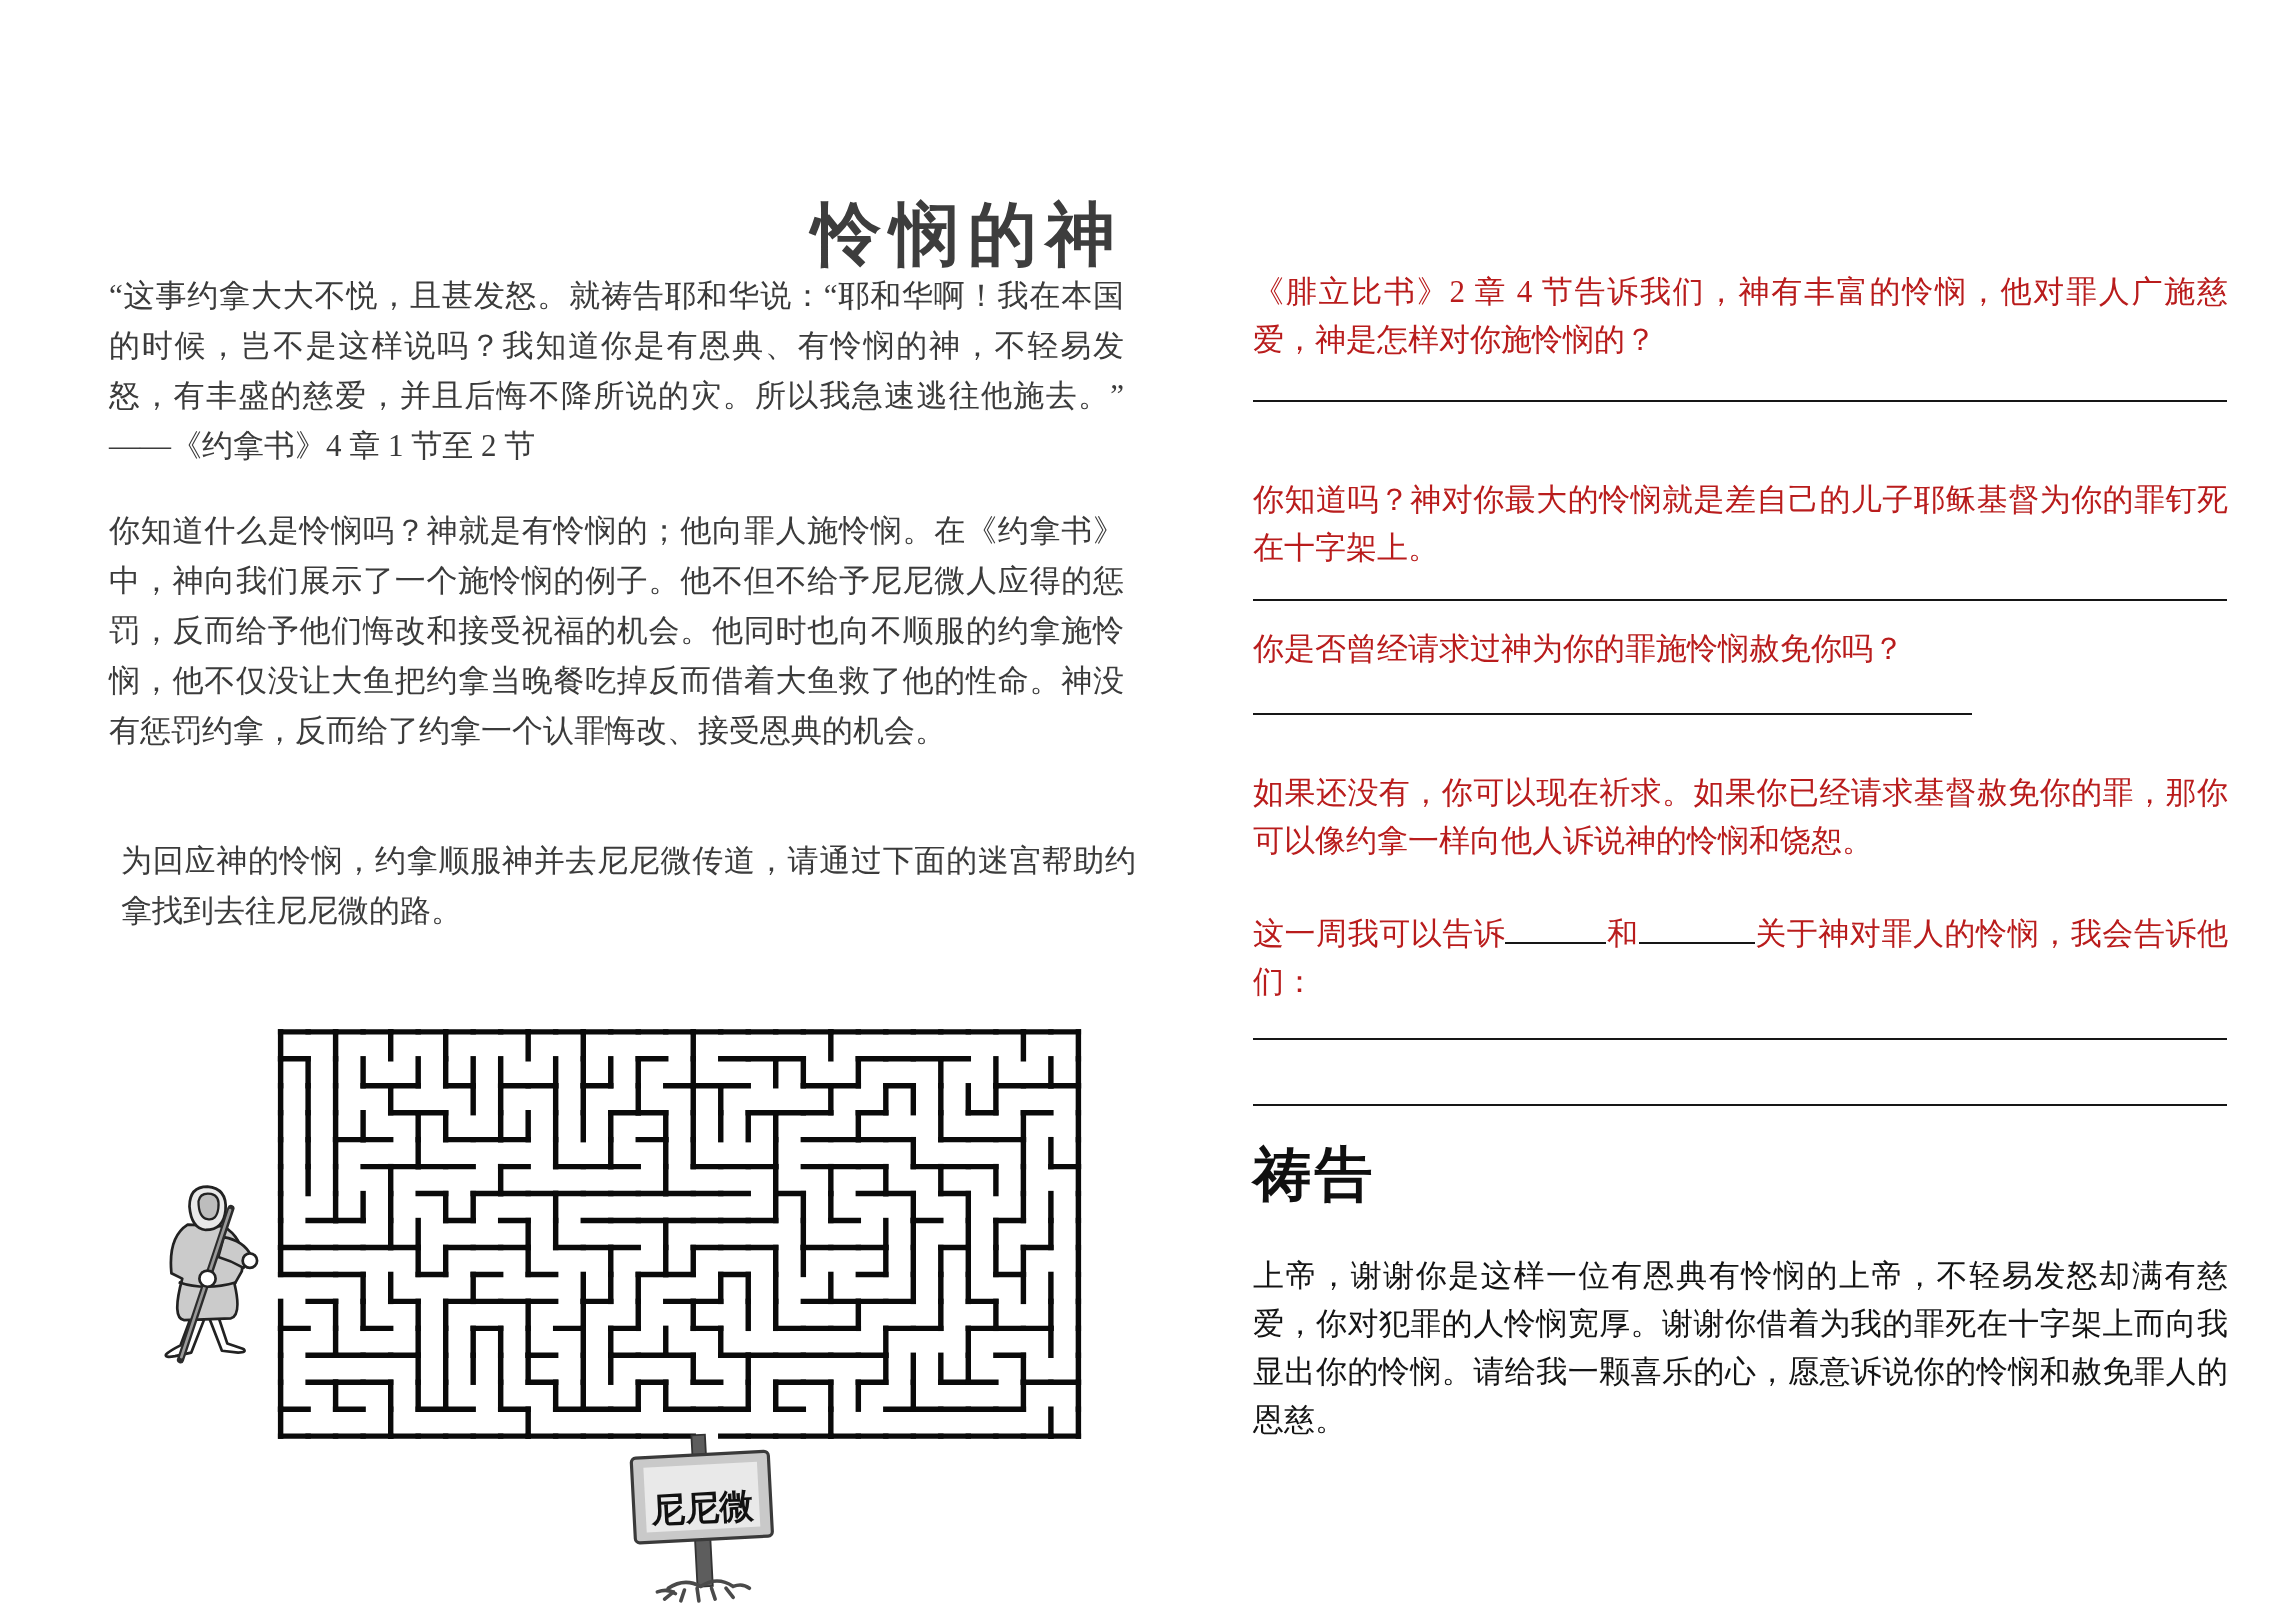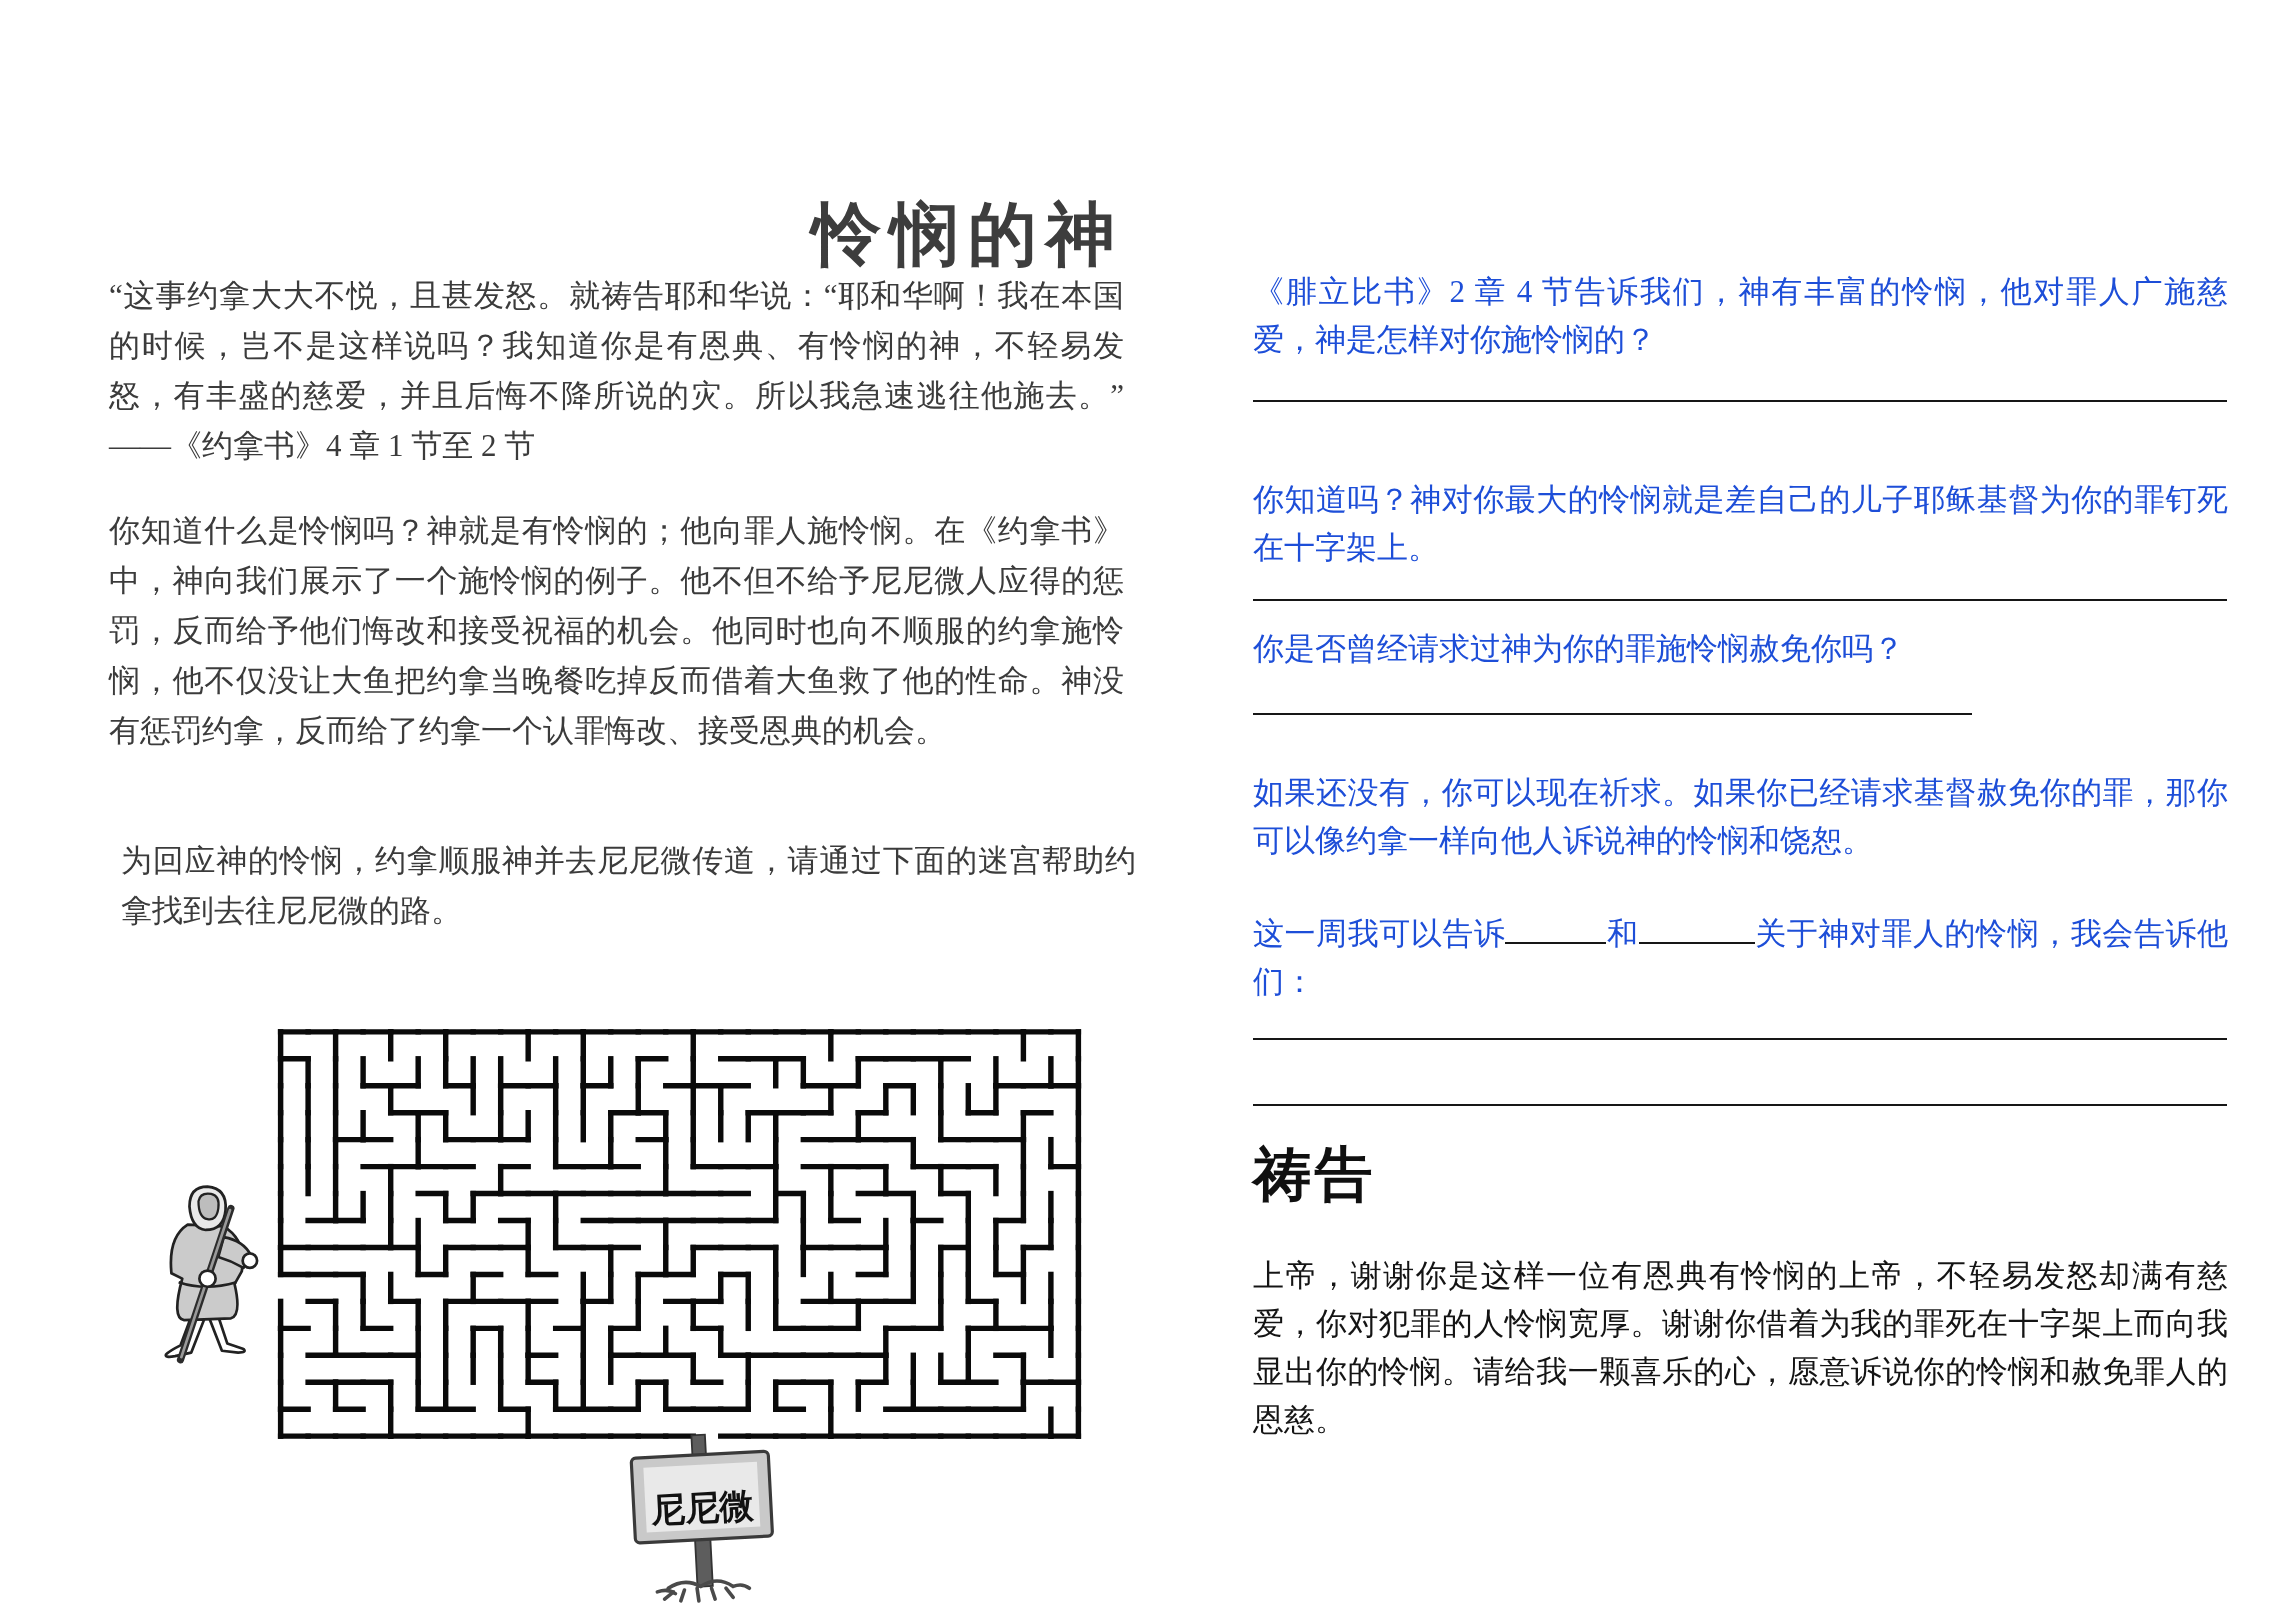--- a/index.html
+++ b/index.html
@@ -23,21 +23,21 @@
   }
   #p-quote{top:271px;}
   #p-explain{top:506px;}
   #p-maze-intro{top:836px;margin-left:12px;}
 
   .maze-wrap{position:absolute;left:277px;top:1028px;width:805px;height:412px;}
   .jonah{position:absolute;left:148px;top:1183px;width:119px;height:185px;}
   .sign{position:absolute;left:621px;top:1433px;width:163px;height:176px;}
 
   
-  .rcol{position:absolute;left:1253px;width:975px;font-size:31px;line-height:48px;color:#1d4ed8;text-align:justify;}
+  .rcol{position:absolute;left:1253px;width:975px;font-size:31px;line-height:48px;color:#b91c1c;text-align:justify;}
   #q1{top:268px;}
   #q2{top:476px;}
   #q3{top:625px;}
   #q4{top:769px;}
   #q5{top:910px;}
   .answer-line{
     position:absolute;left:1253px;height:0;
     border-top:2.7px solid #161616;
   }
   #line1{top:400px;width:974px;}

